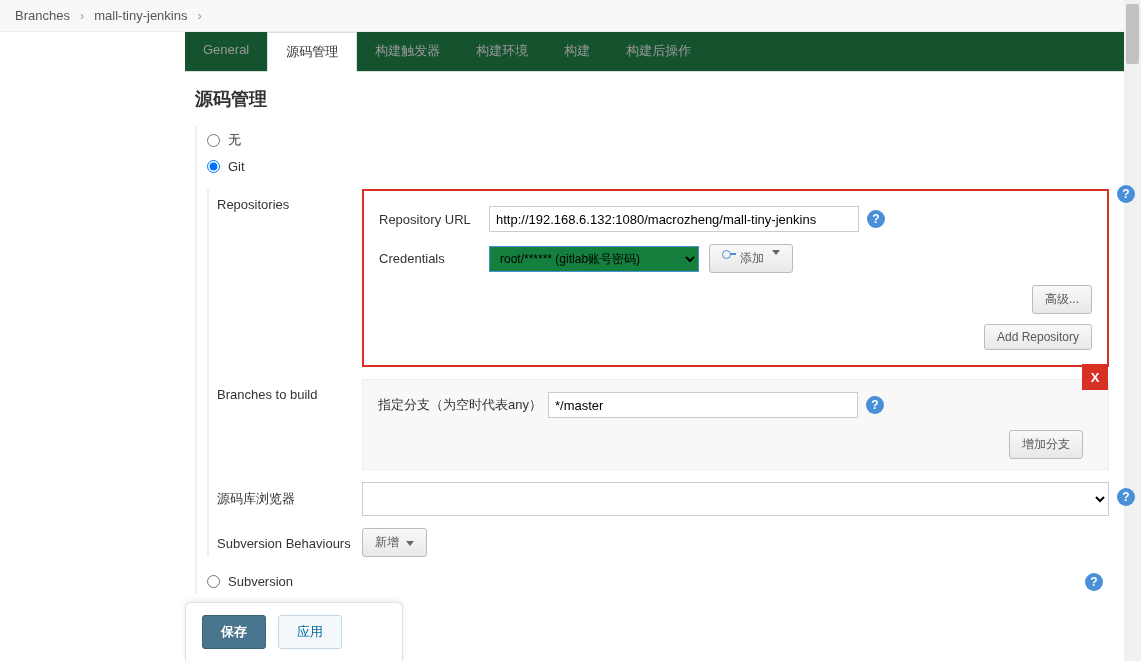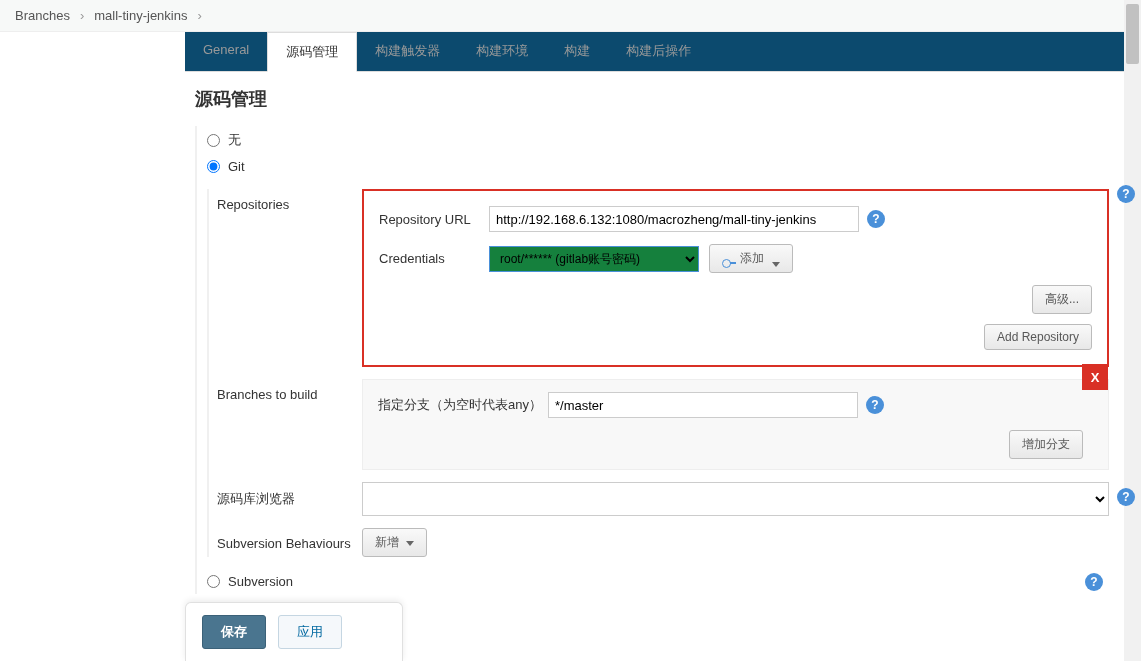--- a/index.html
+++ b/index.html
@@ -3,42 +3,42 @@
 <meta charset="utf-8">
 <style>
 * { box-sizing: border-box; margin: 0; padding: 0; }
 body { font-family: Arial, "Microsoft YaHei", sans-serif; font-size: 13px; color: #333; background: #fff; }
 
 .breadcrumb { background: #f7f9f8; padding: 8px 15px; border-bottom: 1px solid #eee; display: flex; align-items: center; color: #555; }
 .breadcrumb-item { color: #555; cursor: pointer; }
 .breadcrumb-sep { margin: 0 10px; color: #999; }
 
 .main { padding: 0 0 0 185px; }
-.tabs { display: flex; border-bottom: 1px solid #ddd; background: #0c4a6e; }
+.tabs { display: flex; border-bottom: 1px solid #ddd; background: #14532d; }
 .tab { padding: 10px 18px; color: #999; cursor: pointer; }
 .tab.active { background: #fff; color: #333; border-top: 1px solid #ddd; border-left: 1px solid #ddd; border-right: 1px solid #ddd; border-bottom: 1px solid #fff; margin-bottom: -1px; }
 
 .section-title { font-size: 18px; font-weight: bold; padding: 15px 10px 10px; }
 
 .config-block { margin: 5px 0 0 10px; border-left: 2px solid #f0f0f0; padding-left: 10px; }
 .radio-row { display: flex; align-items: center; padding: 5px 0; position: relative; }
 .radio-row input[type=radio] { margin-right: 8px; }
 
 .git-body { margin-top: 10px; border-left: 2px solid #f0f0f0; padding-left: 8px; }
 .row { display: flex; align-items: flex-start; margin-bottom: 12px; }
 .row-label { width: 145px; padding-top: 8px; color: #333; flex-shrink: 0; }
 .row-content { flex: 1; position: relative; padding-right: 32px; }
 
 .repos-box { border: 2px solid #d93025; padding: 15px 15px 15px 15px; position: relative; margin-right: 0; }
 .field-row { display: flex; align-items: center; margin-bottom: 12px; }
 .field-label { width: 110px; color: #333; }
 .text-input { border: 1px solid #ccc; padding: 4px 6px; font-size: 13px; width: 370px; height: 26px; }
 .select { border: 1px solid #4a90d9; padding: 3px 6px; font-size: 12px; width: 210px; height: 26px; background: #15803d; }
 .btn { background: linear-gradient(#f9f9f9, #e8e8e8); border: 1px solid #bbb; border-radius: 3px; padding: 5px 12px; font-size: 12px; cursor: pointer; color: #585858; }
-.btn-key { display: flex; align-items: flex-end; gap: 4px; }
+.btn-key { display: flex; align-items: flex-start; gap: 4px; }
 .caret { display: inline-block; width: 0; height: 0; border-left: 4px solid transparent; border-right: 4px solid transparent; border-top: 5px solid #666; margin-left: 4px; }
 .btn-row-right { display: flex; justify-content: flex-end; gap: 8px; margin-top: 10px; }
 
 .help-icon { width: 18px; height: 18px; border-radius: 50%; background: #4a90d9; color: #fff; display: inline-flex; align-items: center; justify-content: center; font-size: 12px; font-weight: bold; cursor: pointer; flex-shrink: 0; }
 .help-right { position: absolute; right: 6px; top: 6px; }
 
 .branches-box { position: relative; border: 1px solid #eee; background: #f8f8f8; padding-bottom: 10px; }
 .close-x { position: absolute; right: 0; top: -16px; background: #d93025; color: #fff; width: 26px; height: 26px; display: flex; align-items: center; justify-content: center; font-weight: bold; cursor: pointer; }
 .branches-inner { padding: 12px 15px 0; }
 

